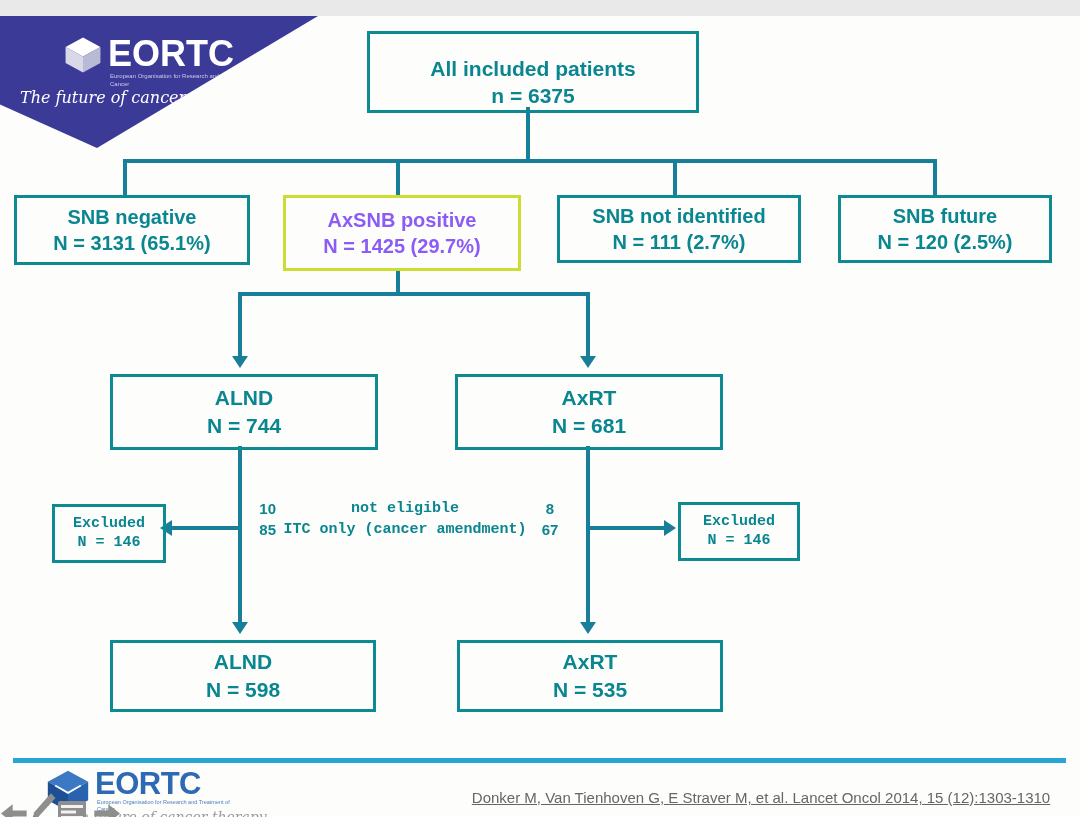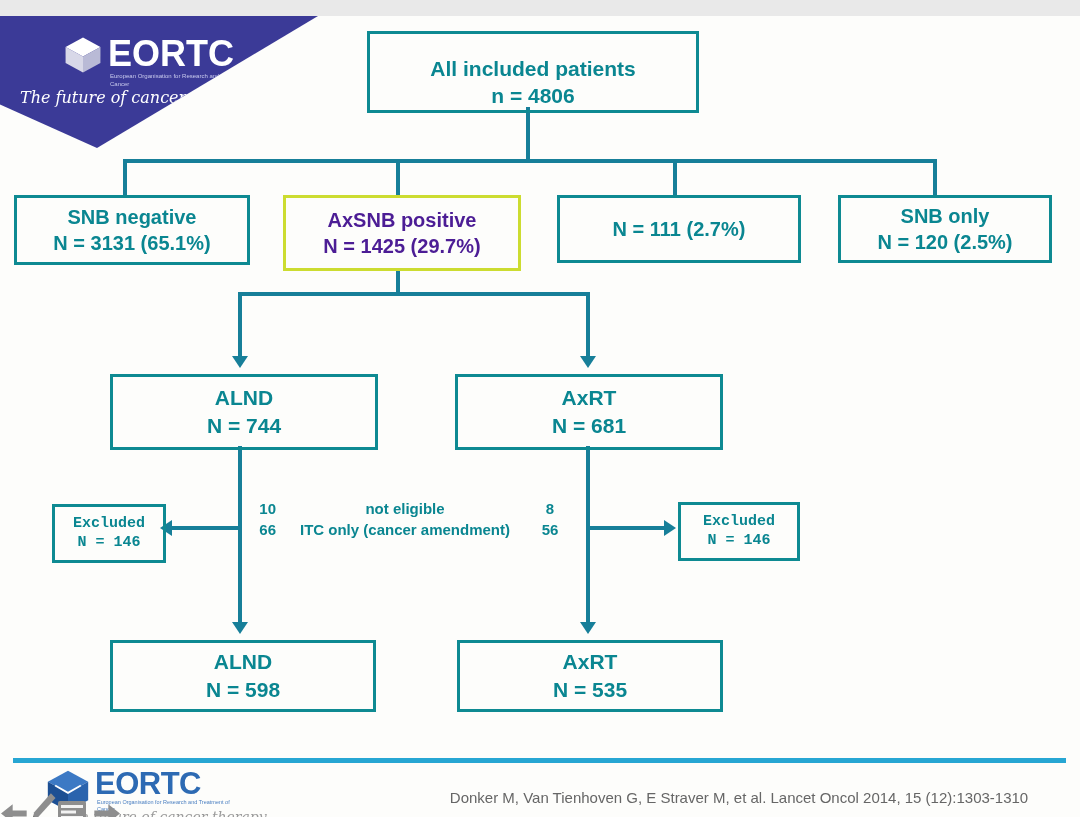--- a/index.html
+++ b/index.html
@@ -22,43 +22,43 @@
     font-family:"DejaVu Serif",serif;font-style:italic;font-size:16px;white-space:nowrap;
   }
   
   .fbox{
     position:absolute;border:3px solid #0e8a92;background:transparent;
     display:flex;flex-direction:column;justify-content:center;align-items:center;
     color:#0a8691;font-weight:bold;text-align:center;line-height:1.32;
   }
   .fbox span{display:block;white-space:nowrap;}
   .fz21{font-size:21px;} .fz20{font-size:20px;} .fz15{font-size:15px;line-height:1.25;font-family:Liberation Mono, monospace;}
-  .fbox.yellow{border-color:#ccdc30;color:#4c1d95;}
+  .fbox.yellow{border-color:#ccdc30;color:#8b5cf6;}
   
   .vline,.hline{position:absolute;background:#177f99;}
   .arr{position:absolute;width:0;height:0;}
   .arr-down{border-left:8px solid transparent;border-right:8px solid transparent;border-top:12px solid #177f99;}
   .arr-left{border-top:8px solid transparent;border-bottom:8px solid transparent;border-right:12px solid #177f99;}
   .arr-right{border-top:8px solid transparent;border-bottom:8px solid transparent;border-left:12px solid #177f99;}
   
   .excl-table{position:absolute;left:246px;top:484px;width:320px;color:#0a8691;font-weight:bold;font-size:15px;}
   .excl-row{display:flex;align-items:flex-start;height:21px;}
   .excl-num-l{width:30px;text-align:right;}
-  .excl-label{flex:1;text-align:center;white-space:nowrap;}
+  .excl-label{flex:1;text-align:center;white-space:nowrap;font-family:Liberation Mono, monospace;}
   .excl-num-r{width:32px;text-align:center;}
   
   .footer-rule{position:absolute;left:13px;top:742px;width:1053px;height:5px;background:#27a6d3;}
   .footer-logo-cube{position:absolute;left:46px;top:753px;}
   .footer-eortc{position:absolute;left:95px;top:752px;color:#2d6ab3;font-weight:bold;font-size:31px;line-height:1;letter-spacing:-0.5px;}
   .footer-sub{position:absolute;left:97px;top:783px;width:140px;color:#4a7fc1;font-size:5.5px;line-height:1.3;}
   .footer-tagline{
     position:absolute;left:62px;top:793px;color:#9b9b9b;
     font-family:"DejaVu Serif",serif;font-style:italic;font-size:14px;white-space:nowrap;
   }
-  .citation{position:absolute;left:433px;top:773px;width:612px;color:#666666;font-size:15px;text-align:center;white-space:nowrap;}
+  .citation{position:absolute;left:455px;top:773px;width:612px;color:#666666;font-size:15px;text-align:center;white-space:nowrap;text-decoration:underline;}
   
   .ctrl{position:absolute;cursor:pointer;}
 </style>
 </head>
 <body>
 
 <div class="slide">
 
   <div class="banner">
     <div class="banner-logo-row">
@@ -94,39 +94,40 @@
   <div class="vline" style="left:586px;top:430px;width:4px;height:176px;"></div>
   <div class="arr arr-down" style="left:580px;top:606px;"></div>
 
   <div class="hline" style="left:170px;top:510px;width:72px;height:4px;"></div>
   <div class="arr arr-left" style="left:160px;top:504px;"></div>
   <div class="hline" style="left:590px;top:510px;width:76px;height:4px;"></div>
   <div class="arr arr-right" style="left:664px;top:504px;"></div>
 
   <div class="fbox fz21" style="left:367px;top:15px;width:326px;height:76px;justify-content:flex-end;">
     <span>All included patients</span>
-    <span>n = 4806</span>
+    <span>n = 6375</span>
   </div>
 
   <div class="fbox fz20" style="left:14px;top:179px;width:230px;height:64px;">
     <span>SNB negative</span>
     <span>N = 3131 (65.1%)</span>
   </div>
 
   <div class="fbox fz20 yellow" style="left:283px;top:179px;width:232px;height:70px;">
     <span>AxSNB positive</span>
     <span>N = 1425 (29.7%)</span>
   </div>
 
   <div class="fbox fz20" style="left:557px;top:179px;width:238px;height:62px;">
+    <span>SNB not identified</span>
     <span>N = 111 (2.7%)</span>
   </div>
 
   <div class="fbox fz20" style="left:838px;top:179px;width:208px;height:62px;">
-    <span>SNB only</span>
+    <span>SNB future</span>
     <span>N = 120 (2.5%)</span>
   </div>
 
   <div class="fbox fz21" style="left:110px;top:358px;width:262px;height:70px;">
     <span>ALND</span>
     <span>N = 744</span>
   </div>
 
   <div class="fbox fz21" style="left:455px;top:358px;width:262px;height:70px;">
     <span>AxRT</span>
@@ -153,23 +154,23 @@
     <span>N = 535</span>
   </div>
 
   <div class="excl-table">
     <div class="excl-row">
       <span class="excl-num-l">10</span>
       <span class="excl-label">not eligible</span>
       <span class="excl-num-r">8</span>
     </div>
     <div class="excl-row">
-      <span class="excl-num-l">66</span>
+      <span class="excl-num-l">85</span>
       <span class="excl-label">ITC only (cancer amendment)</span>
-      <span class="excl-num-r">56</span>
+      <span class="excl-num-r">67</span>
     </div>
   </div>
 
   <div class="footer-rule"></div>
 
   <span class="footer-logo-cube icon">
     <svg width="44" height="44" viewBox="0 0 24 24">
       <polygon points="12,1 23,7 12,13 1,7" fill="#3c79c4"></polygon>
       <polygon points="1,7 12,13 12,23 1,17" fill="#1c4f93"></polygon>
       <polygon points="23,7 12,13 12,23 23,17" fill="#2a63ad"></polygon>

